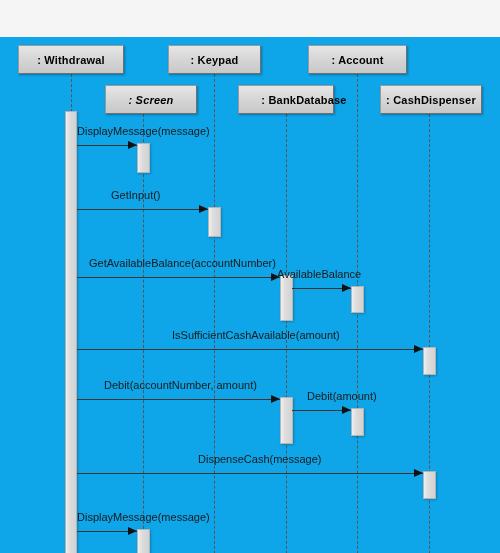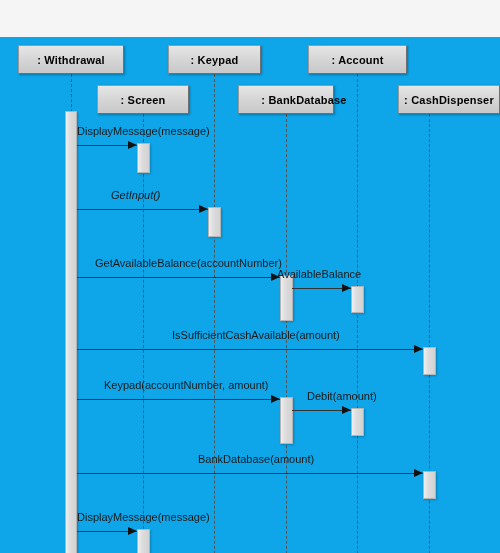--- a/index.html
+++ b/index.html
@@ -77,37 +77,37 @@
 </head>
 <body>
 
 <div id="diagram">
   <div id="lifelines-layer">
       <div class="lifeline" style="left: 71px; top: 37px; height: 510px;"></div>
       <div class="lifeline-box" style="left: 18px; top: 8px; width: 106px; height: 29px;">
         <span>: Withdrawal</span>
       </div>
       <div class="lifeline" style="left: 143px; top: 77px; height: 470px;"></div>
-      <div class="lifeline-box" style="left: 97px; top: 48px; width: 92px; height: 29px;">
+      <div class="lifeline-box" style="left: 105px; top: 48px; width: 92px; height: 29px; font-style: italic;">
         <span>: Screen</span>
       </div>
       <div class="lifeline" style="left: 214px; top: 37px; height: 510px;"></div>
       <div class="lifeline-box" style="left: 168px; top: 8px; width: 93px; height: 29px; text-align: center;">
         <span>: Keypad</span>
       </div>
       <div class="lifeline" style="left: 286px; top: 77px; height: 470px;"></div>
       <div class="lifeline-box" style="left: 238px; top: 48px; width: 96px; height: 29px; padding-left: 36px;">
         <span>: BankDatabase</span>
       </div>
       <div class="lifeline" style="left: 357px; top: 37px; height: 510px;"></div>
       <div class="lifeline-box" style="left: 308px; top: 8px; width: 99px; height: 29px; text-align: center;">
         <span>: Account</span>
       </div>
       <div class="lifeline" style="left: 429px; top: 77px; height: 470px;"></div>
-      <div class="lifeline-box" style="left: 398px; top: 48px; width: 102px; height: 29px;">
+      <div class="lifeline-box" style="left: 380px; top: 48px; width: 102px; height: 29px;">
         <span>: CashDispenser</span>
       </div>
     </div>
   <div id="activations-layer">
       <div class="activation" style="left: 65px; top: 74px; width: 12px; height: 451px;"></div>
       <div class="activation" style="left: 137px; top: 106px; width: 13px; height: 30px;"></div>
       <div class="activation" style="left: 208px; top: 170px; width: 13px; height: 30px;"></div>
       <div class="activation" style="left: 280px; top: 238px; width: 13px; height: 46px;"></div>
       <div class="activation" style="left: 351px; top: 249px; width: 13px; height: 27px;"></div>
       <div class="activation" style="left: 423px; top: 310px; width: 13px; height: 28px;"></div>
@@ -115,36 +115,36 @@
       <div class="activation" style="left: 351px; top: 371px; width: 13px; height: 28px;"></div>
       <div class="activation" style="left: 423px; top: 434px; width: 13px; height: 28px;"></div>
       <div class="activation" style="left: 137px; top: 492px; width: 13px; height: 30px;"></div>
     </div>
   <div id="messages-layer">
       <div class="msg-line" style="left: 77px; top: 108px; width: 60px;"></div>
       <div class="msg-head" style="left: 128px; top: 104px;"></div>
       <div class="msg-label" style="left: 77px; top: 88px;">DisplayMessage(message)</div>
       <div class="msg-line" style="left: 77px; top: 172px; width: 131px;"></div>
       <div class="msg-head" style="left: 199px; top: 168px;"></div>
-      <div class="msg-label" style="left: 111px; top: 152px; font-style: italic;">GetInput()</div>
+      <div class="msg-label" style="left: 111px; top: 152px;">GetInput()</div>
       <div class="msg-line" style="left: 77px; top: 240px; width: 203px;"></div>
       <div class="msg-head" style="left: 271px; top: 236px;"></div>
-      <div class="msg-label" style="left: 95px; top: 220px;">GetAvailableBalance(accountNumber)</div>
+      <div class="msg-label" style="left: 89px; top: 220px;">GetAvailableBalance(accountNumber)</div>
       <div class="msg-line" style="left: 292px; top: 251px; width: 59px;"></div>
       <div class="msg-head" style="left: 342px; top: 247px;"></div>
       <div class="msg-label" style="left: 277px; top: 231px;">AvailableBalance</div>
       <div class="msg-line" style="left: 77px; top: 312px; width: 346px;"></div>
       <div class="msg-head" style="left: 414px; top: 308px;"></div>
       <div class="msg-label" style="left: 172px; top: 292px;">IsSufficientCashAvailable(amount)</div>
       <div class="msg-line" style="left: 77px; top: 362px; width: 203px;"></div>
       <div class="msg-head" style="left: 271px; top: 358px;"></div>
-      <div class="msg-label" style="left: 104px; top: 342px;">Keypad(accountNumber, amount)</div>
+      <div class="msg-label" style="left: 104px; top: 342px;">Debit(accountNumber, amount)</div>
       <div class="msg-line" style="left: 292px; top: 373px; width: 59px;"></div>
       <div class="msg-head" style="left: 342px; top: 369px;"></div>
       <div class="msg-label" style="left: 307px; top: 353px;">Debit(amount)</div>
       <div class="msg-line" style="left: 77px; top: 436px; width: 346px;"></div>
       <div class="msg-head" style="left: 414px; top: 432px;"></div>
-      <div class="msg-label" style="left: 198px; top: 416px;">BankDatabase(amount)</div>
+      <div class="msg-label" style="left: 198px; top: 416px;">DispenseCash(message)</div>
       <div class="msg-line" style="left: 77px; top: 494px; width: 60px;"></div>
       <div class="msg-head" style="left: 128px; top: 490px;"></div>
       <div class="msg-label" style="left: 77px; top: 474px;">DisplayMessage(message)</div>
     </div>
 </div>
 
 </body></html>

